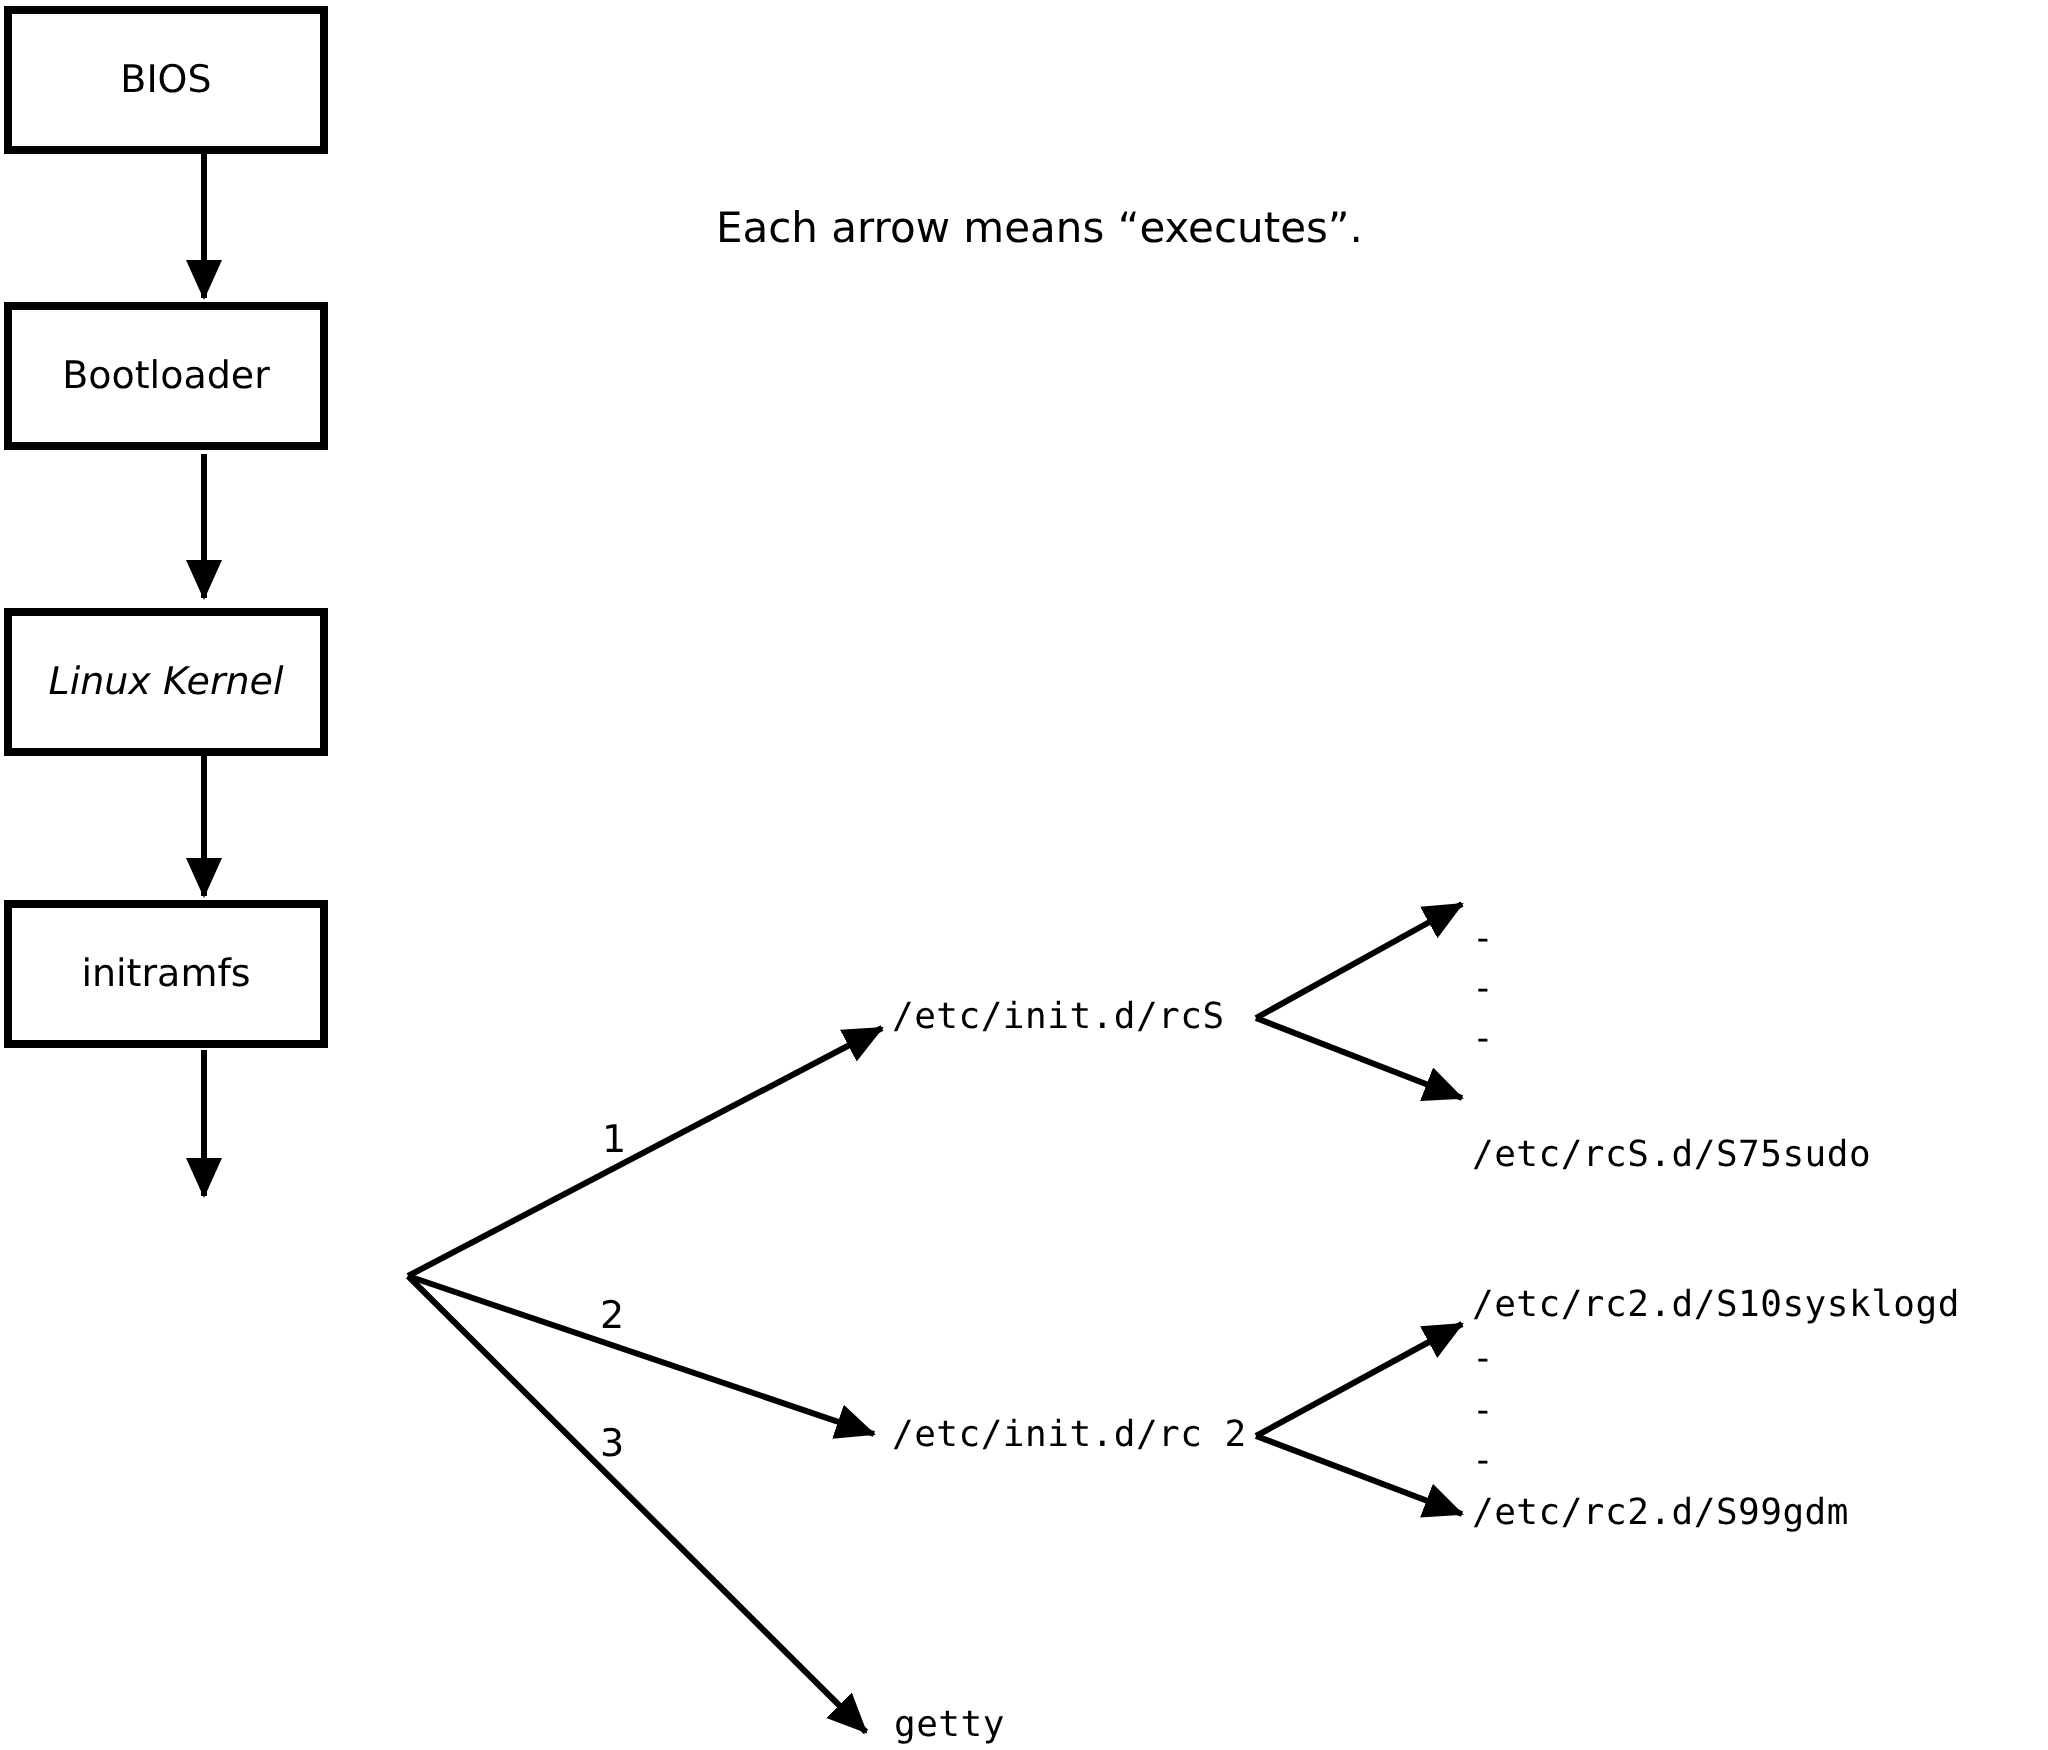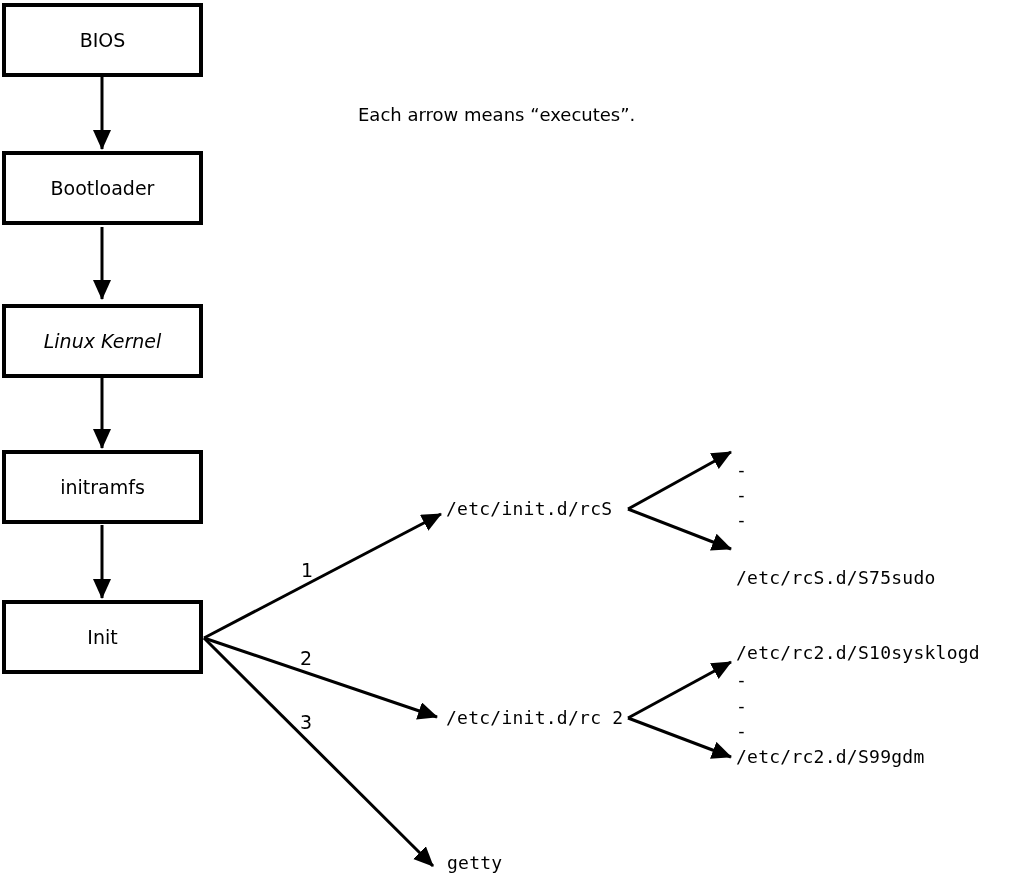--- a/index.html
+++ b/index.html
@@ -20,21 +20,21 @@
     position: absolute;
     left: 0;
     top: 0;
     width: 1024px;
     height: 875px;
     pointer-events: none;
   }
   .node-box {
     position: absolute;
     left: 2px;
-    width: 201px;
+    width: 162px;
     height: 74px;
     box-sizing: border-box;
     border: 4px solid #000000;
     background: #ffffff;
     display: flex;
     align-items: center;
     justify-content: center;
   }
   .node-box span {
     font-size: 19px;
@@ -43,21 +43,21 @@
   .box-bios       { top: 3px; }
   .box-bootloader { top: 151px; }
   .box-kernel     { top: 304px; font-style: italic; }
   .box-initramfs  { top: 450px; }
   .box-init       { top: 600px; }
 
   .annotation {
     position: absolute;
     left: 358px;
     top: 103px;
-    font-size: 18px;
+    font-size: 21px;
     line-height: 23px;
     white-space: nowrap;
   }
   .edge-label {
     position: absolute;
     width: 22px;
     text-align: center;
     font-size: 19px;
     line-height: 22px;
   }
@@ -120,23 +120,20 @@
   </div>
   <div class="node-box box-bootloader">
     <span>Bootloader</span>
   </div>
   <div class="node-box box-kernel">
     <span>Linux Kernel</span>
   </div>
   <div class="node-box box-initramfs">
     <span>initramfs</span>
   </div>
-  <div class="node-box box-init">
-    <span>Init</span>
-  </div>
 
   <div class="annotation">Each arrow means “executes”.</div>
 
   <div class="edge-label edge-label-1">1</div>
   <div class="edge-label edge-label-2">2</div>
   <div class="edge-label edge-label-3">3</div>
 
   <div class="mono node-rcs">/etc/init.d/rcS</div>
   <div class="mono node-rc2">/etc/init.d/rc 2</div>
   <div class="mono node-getty">getty</div>

